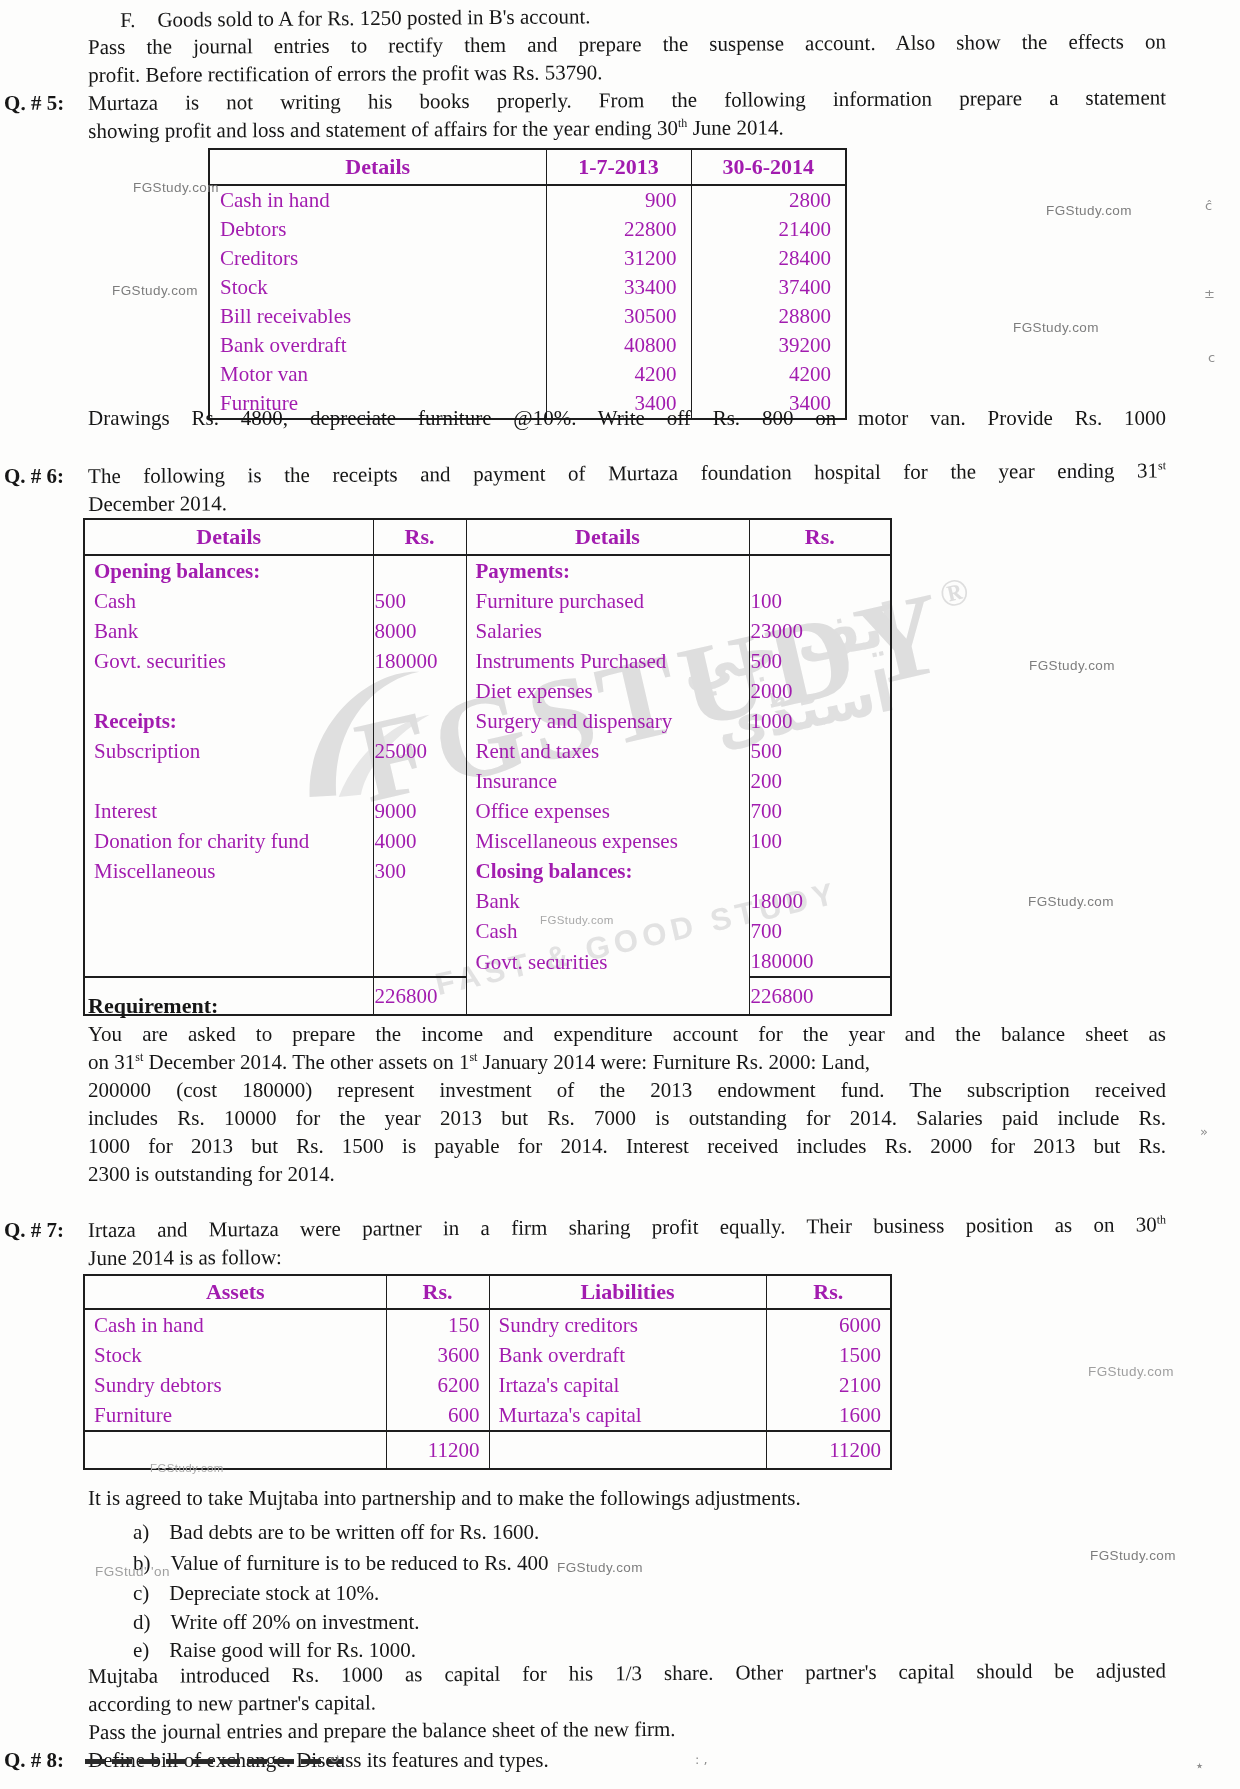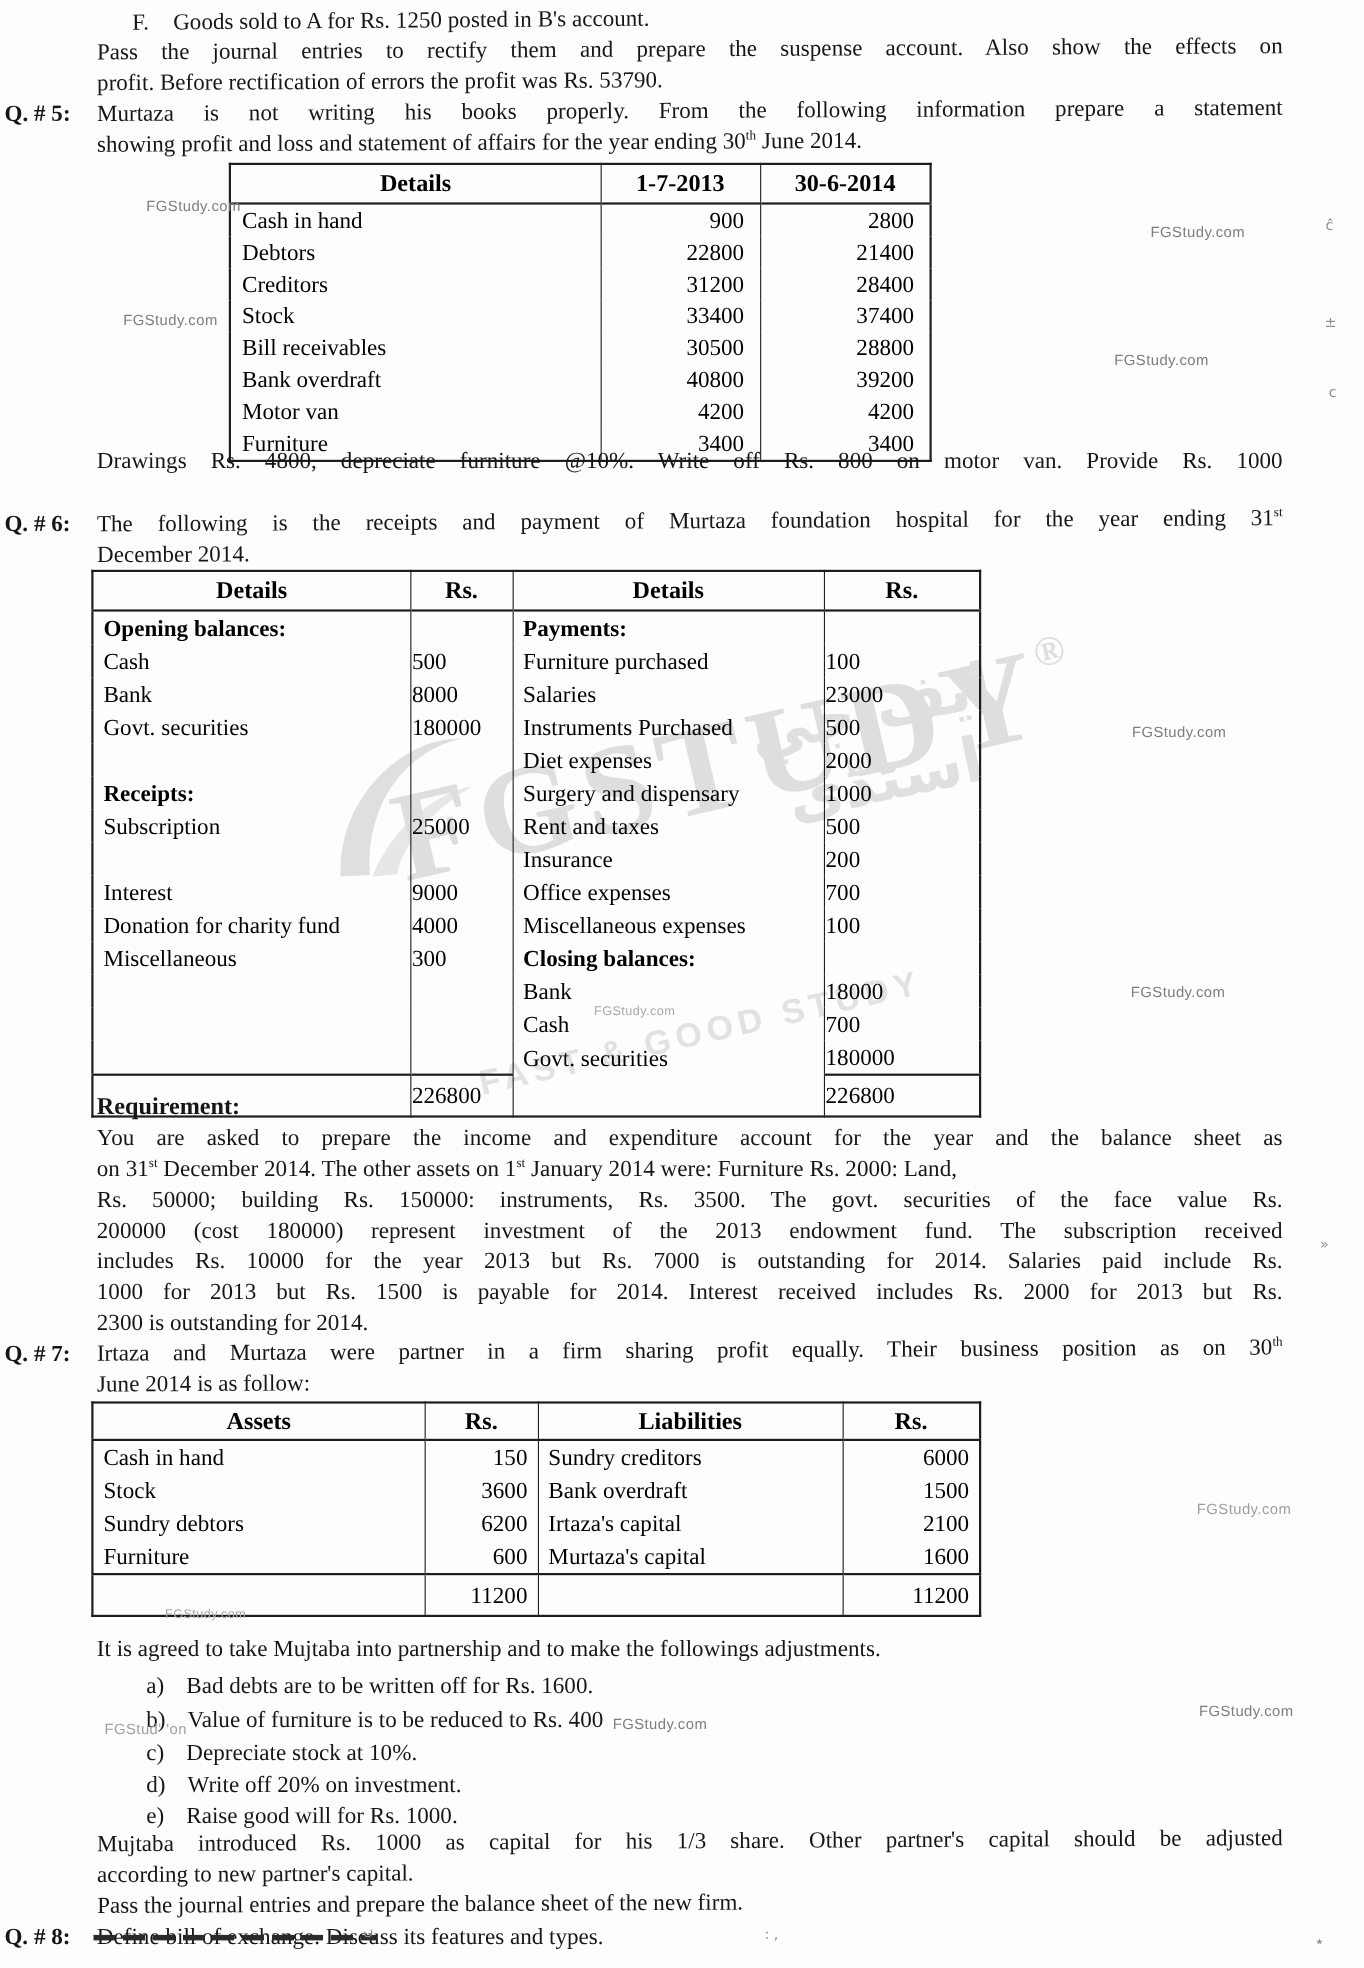--- a/index.html
+++ b/index.html
@@ -15,21 +15,21 @@
   .para{position:absolute;width:1078px;font-size:21px;}
   .ln{height:28px;line-height:28px;white-space:nowrap;}
   .jf{text-align:justify;text-align-last:justify;text-justify:inter-word;white-space:normal;}
   .qlabel{position:absolute;left:4px;font-weight:bold;font-size:21px;line-height:28px;white-space:nowrap;}
   sup{font-size:12px;line-height:0;}
   .bold{font-weight:bold;}
   .tilt1{transform:rotate(-0.45deg);transform-origin:left top;}
   .tilt2{transform:rotate(-0.3deg);transform-origin:left top;}
 
   
-  table{border-collapse:collapse;table-layout:fixed;position:absolute;background:transparent;font-size:21px;color:#000000;}
+  table{border-collapse:collapse;table-layout:fixed;position:absolute;background:transparent;font-size:21px;color:#a21caf;}
   table,td,th{border:1.6px solid #1d1d1d;}
   th{font-size:22px;font-weight:bold;text-align:center;border-bottom:2.2px solid #1d1d1d;background:transparent;}
   td{overflow:hidden;}
   td.b{font-weight:bold;}
   .t1{left:208px;top:148px;width:637px;border-width:2px;}
   .t1 th{height:32px;line-height:32px;}
   .t1 td{height:27px;line-height:27px;border-top:none;border-bottom:none;}
   .t1 td.c0{padding-left:10px;}
   .t1 td.c1,.t1 td.c2{text-align:right;padding-right:14px;}
 
@@ -295,21 +295,20 @@
             <td class="c2"></td>
             <td class="c3">226800</td>
           </tr>
         </tbody>
     </table>
 
     <div class="abs bold" style="left:88px;top:992px;font-size:22px;line-height:28px;">Requirement:</div>
     <div class="para" style="left:88px;top:1020px;">
       <div class="ln jf">You are asked to prepare the income and expenditure account for the year and the balance sheet as</div>
       <div class="ln"><span>on 31</span><sup>st</sup><span> December 2014. The other assets on 1</span><sup>st</sup><span> January 2014 were: Furniture Rs. 2000: Land,</span></div>
-      <div class="ln jf">Rs. 50000; building Rs. 150000: instruments, Rs. 3500. The govt. securities of the face value Rs.</div>
       <div class="ln jf">200000 (cost 180000) represent investment of the 2013 endowment fund. The subscription received</div>
       <div class="ln jf">includes Rs. 10000 for the year 2013 but Rs. 7000 is outstanding for 2014. Salaries paid include Rs.</div>
       <div class="ln jf">1000 for 2013 but Rs. 1500 is payable for 2014. Interest received includes Rs. 2000 for 2013 but Rs.</div>
       <div class="ln">2300 is outstanding for 2014.</div>
     </div>
 
     <div class="qlabel" style="top:1216px;">Q. # 7:</div>
     <div class="para tilt2" style="left:88px;top:1216px;">
       <div class="ln jf"><span>Irtaza and Murtaza were partner in a firm sharing profit equally. Their business position as on 30</span><sup>th</sup></div>
       <div class="ln">June 2014 is as follow:</div>

